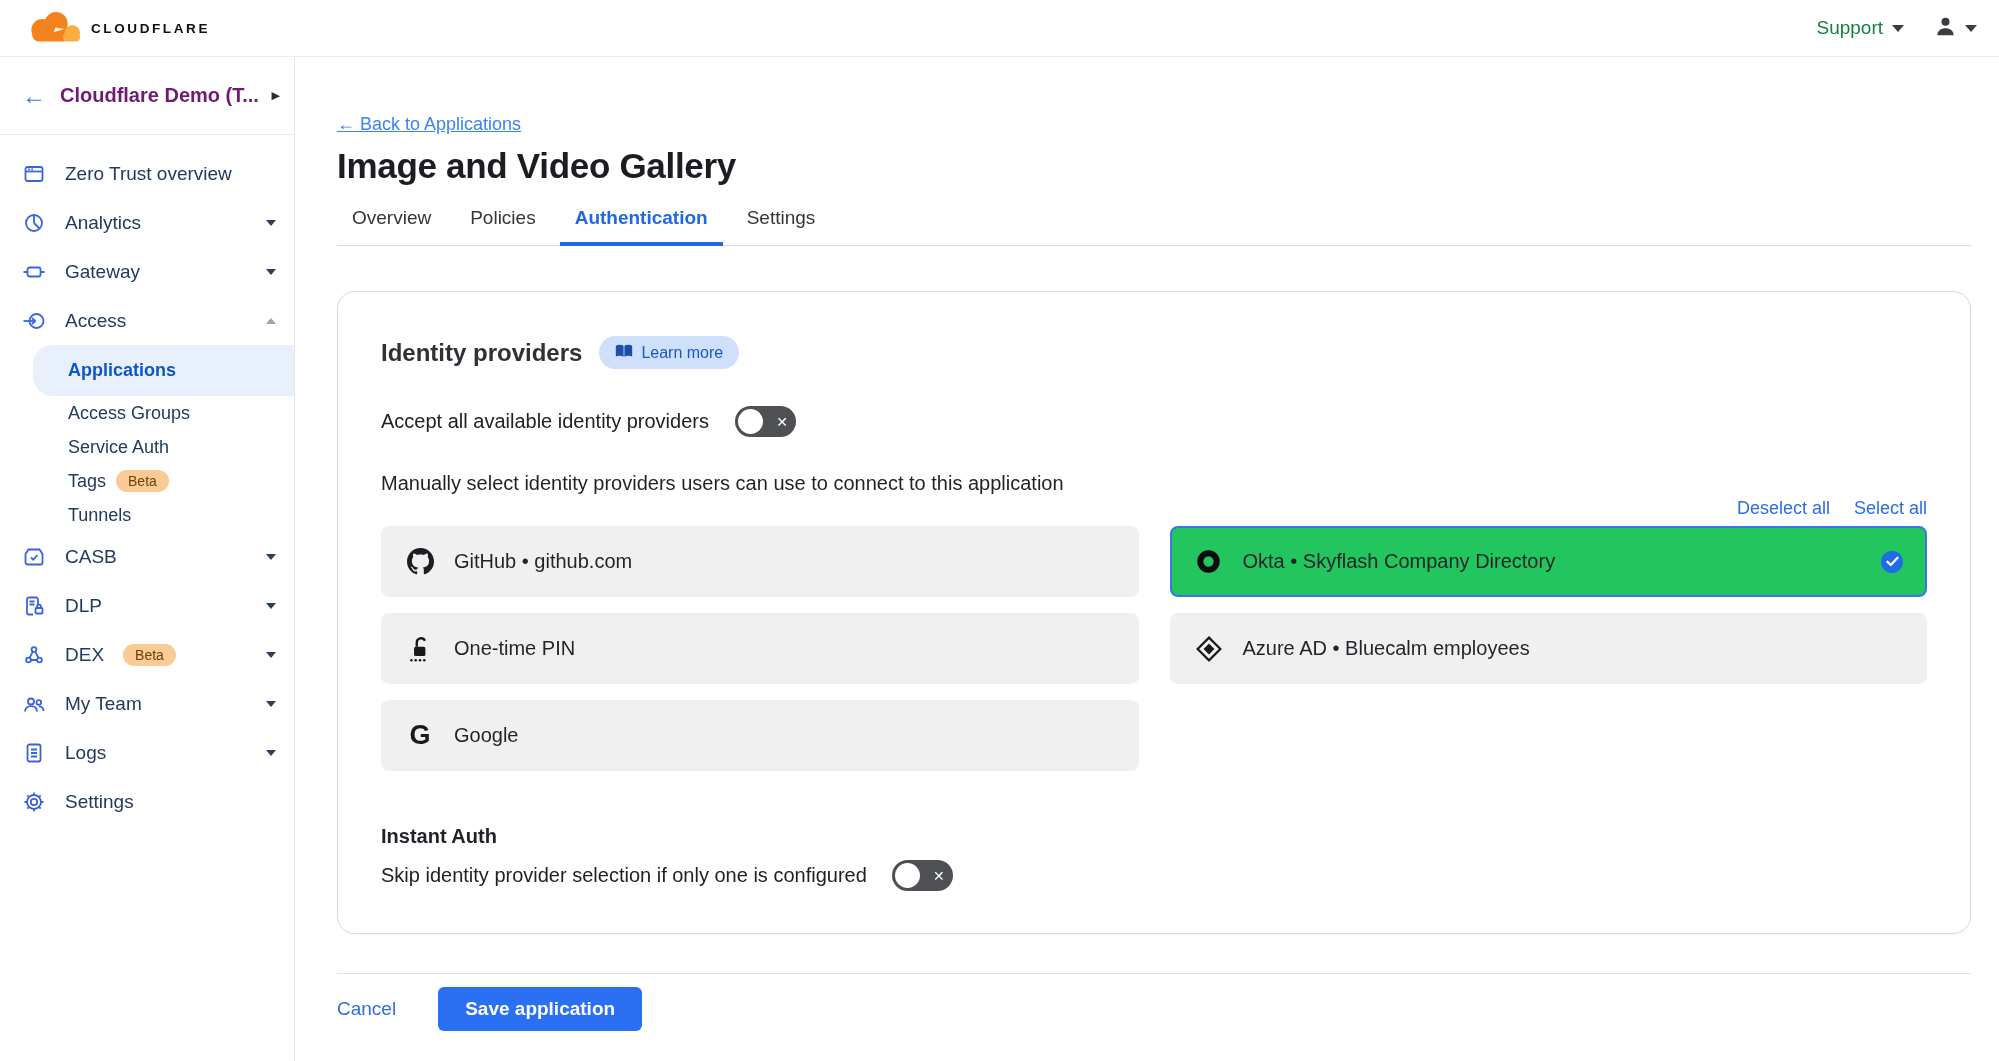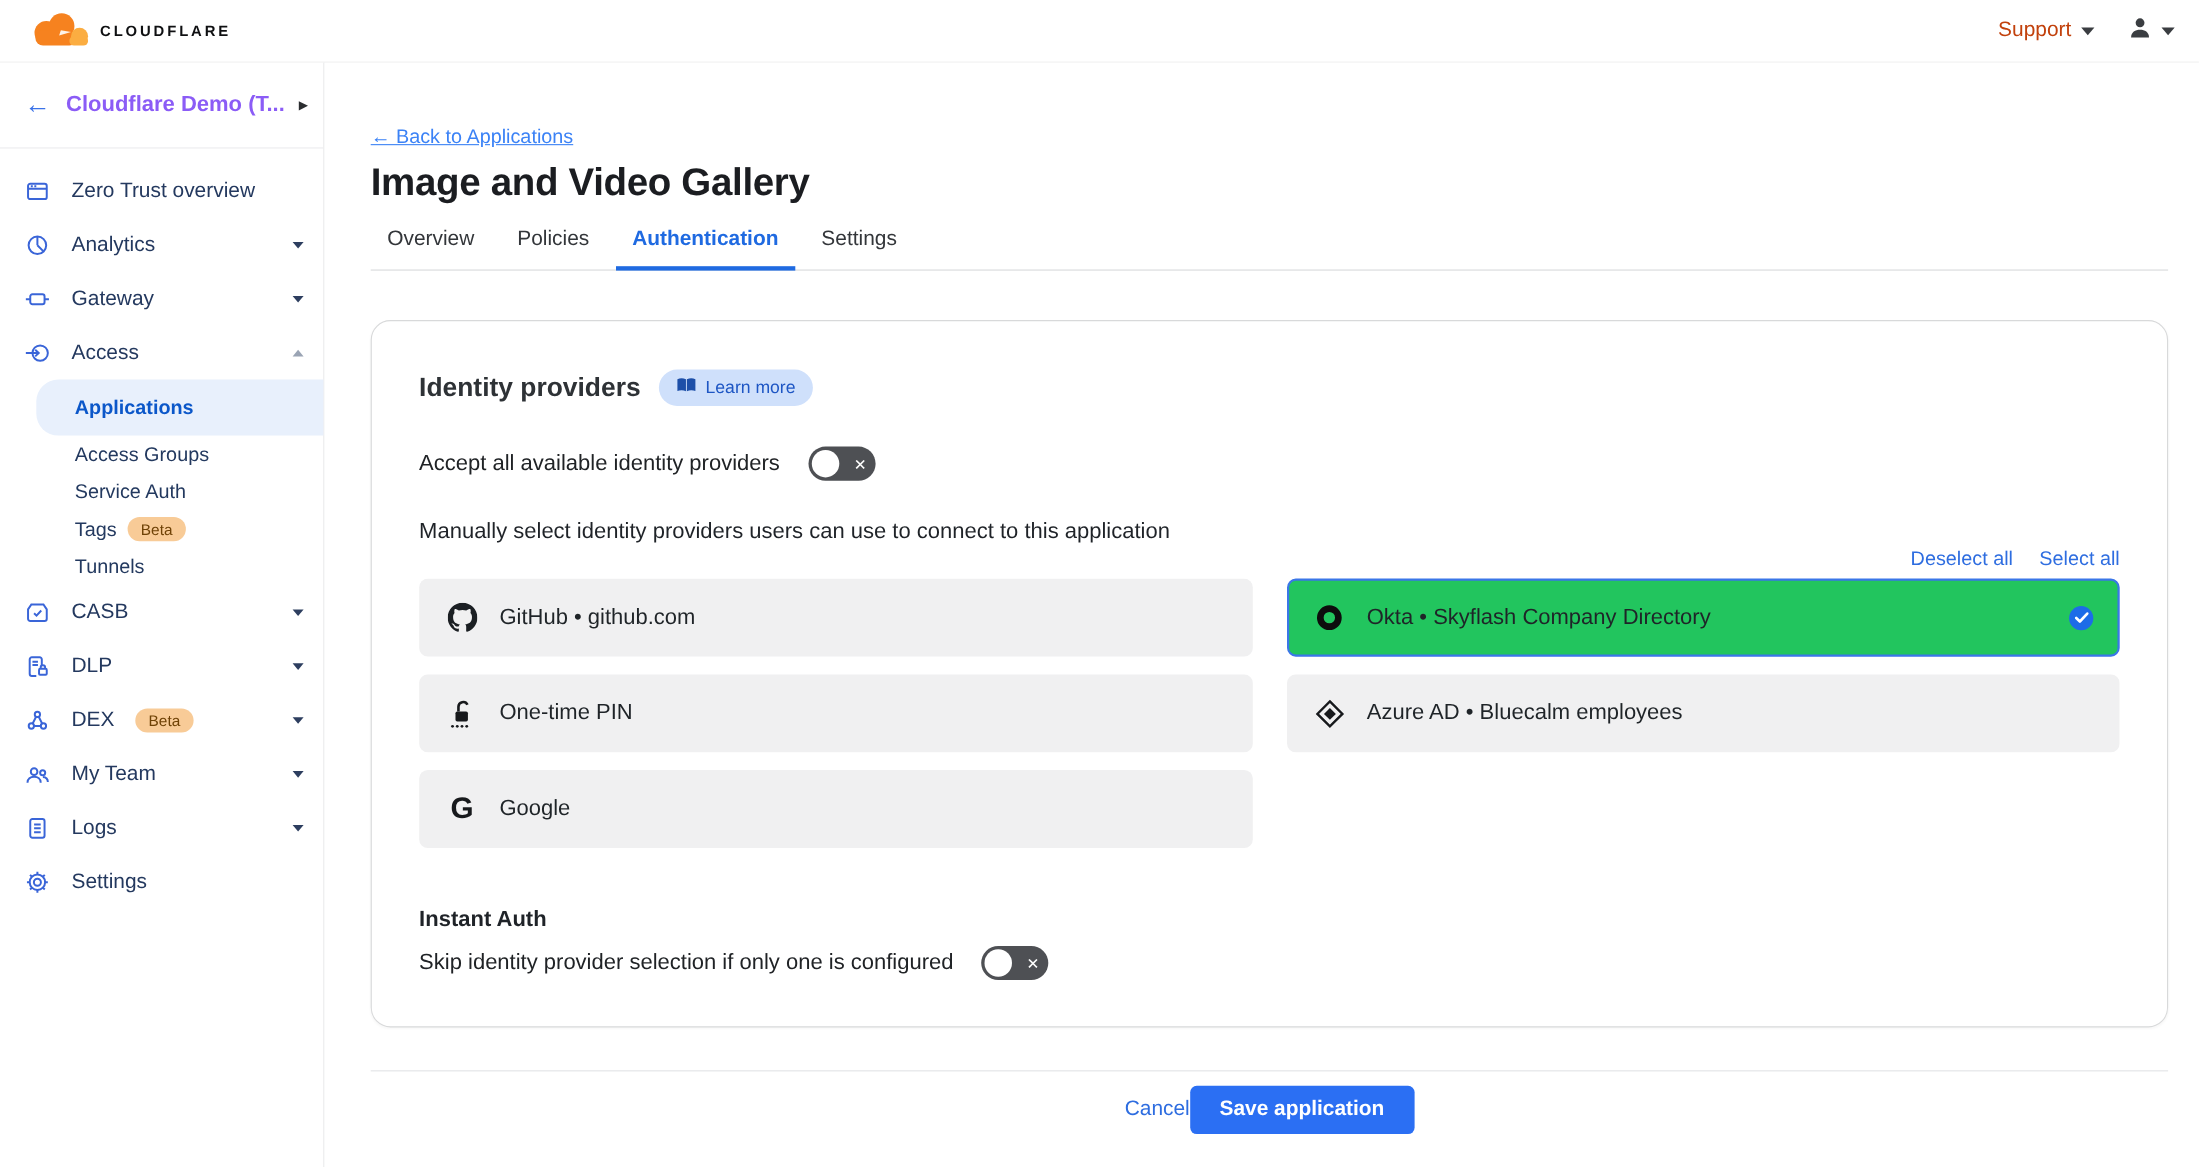--- a/index.html
+++ b/index.html
@@ -5,34 +5,34 @@
   * { box-sizing: border-box; margin: 0; padding: 0; }
   html,body { width: 1999px; height: 1061px; overflow: hidden; background:#fff;
     font-family: "Liberation Sans", "DejaVu Sans", sans-serif; color:#202428; }
 
   
   .topbar { height:57px; display:flex; align-items:center; justify-content:space-between;
     padding:0 22px 0 12px; border-bottom:1px solid #ededee; background:#fff; }
   .logo { display:flex; align-items:center; gap:1px; padding-left:4px; }
   .logo .wordmark { font-size:13.5px; font-weight:800; letter-spacing:2.6px; color:#0f1012; }
   .topbar-right { display:flex; align-items:center; gap:30px; }
-  .support { display:flex; align-items:center; gap:9px; font-size:19px; color:#c2410c; cursor:pointer; }
+  .support { display:flex; align-items:center; gap:9px; font-size:19px; color:#15803d; cursor:pointer; }
   .usermenu { display:flex; align-items:center; gap:8px; cursor:pointer; }
   .caret { width:0; height:0; border-left:6px solid transparent; border-right:6px solid transparent;
     border-top:7px solid #3a3d41; }
 
   
   .app { display:flex; height:1004px; }
 
   
   .sidebar { width:295px; flex:0 0 295px; border-right:1px solid #e4e5e7; background:#fff; }
   .side-head { height:78px; display:flex; align-items:center; gap:14px;
     padding:0 14px 0 22px; border-bottom:1px solid #ececee; }
   .side-head .back-arrow { color:#3a72e8; font-size:24px; line-height:1; cursor:pointer; }
-  .side-head .acct { flex:1; font-size:20px; font-weight:700; color:#8b5cf6; white-space:nowrap; overflow:hidden; }
+  .side-head .acct { flex:1; font-size:20px; font-weight:700; color:#701a75; white-space:nowrap; overflow:hidden; }
   .side-head .acct-chevron { color:#2b2d30; font-size:11px; cursor:pointer; }
   .nav { padding-top:14px; }
   .nav-item { height:49px; display:flex; align-items:center; gap:19px; padding:0 18px 0 21px;
     font-size:19px; color:#24395f; cursor:pointer; }
   .nav-item .nico { width:25px; display:flex; justify-content:center; color:#3a65d8; }
   .nav-item .nlabel { flex:0 0 auto; }
   .nav-item .spacer { flex:1; }
   .chev-down { width:0; height:0; border-left:5.5px solid transparent; border-right:5.5px solid transparent;
     border-top:6.5px solid #2d3e5f; }
   .chev-up { width:0; height:0; border-left:5.5px solid transparent; border-right:5.5px solid transparent;
@@ -75,21 +75,21 @@
   .provider .picon { width:30px; display:flex; justify-content:center; align-items:center; }
   .provider.selected { background:#22c55e; border-color:#3b76e8; }
   .check { width:22px; height:22px; border-radius:50%; background:#1d6ce8; margin-left:auto;
     display:flex; align-items:center; justify-content:center; flex:0 0 auto; }
   .g-letter { font-size:27px; font-weight:700; color:#17191c; line-height:1; }
   .instant-head { margin-top:54px; font-size:20px; font-weight:700; color:#1f2328; }
   .instant-row { margin-top:12px; display:flex; align-items:center; gap:25px; }
 
   
   .footer-rule { margin-top:39px; border-top:1px solid #e2e3e5; }
-  .footer-actions { margin-top:13px; display:flex; justify-content:center; align-items:center; }
+  .footer-actions { margin-top:13px; display:flex; justify-content:flex-start; align-items:center; gap:42px; }
   .cancel-link { font-size:19px; color:#2e6de0; cursor:pointer; }
   .save-btn { background:#2b6ff3; color:#fff; font-size:19px; font-weight:600; border:none;
     border-radius:6px; padding:11px 27px; cursor:pointer; font-family:inherit; }
 </style>
 </head>
 <body>
 
 <header class="topbar">
   <div class="logo">
     <span>

